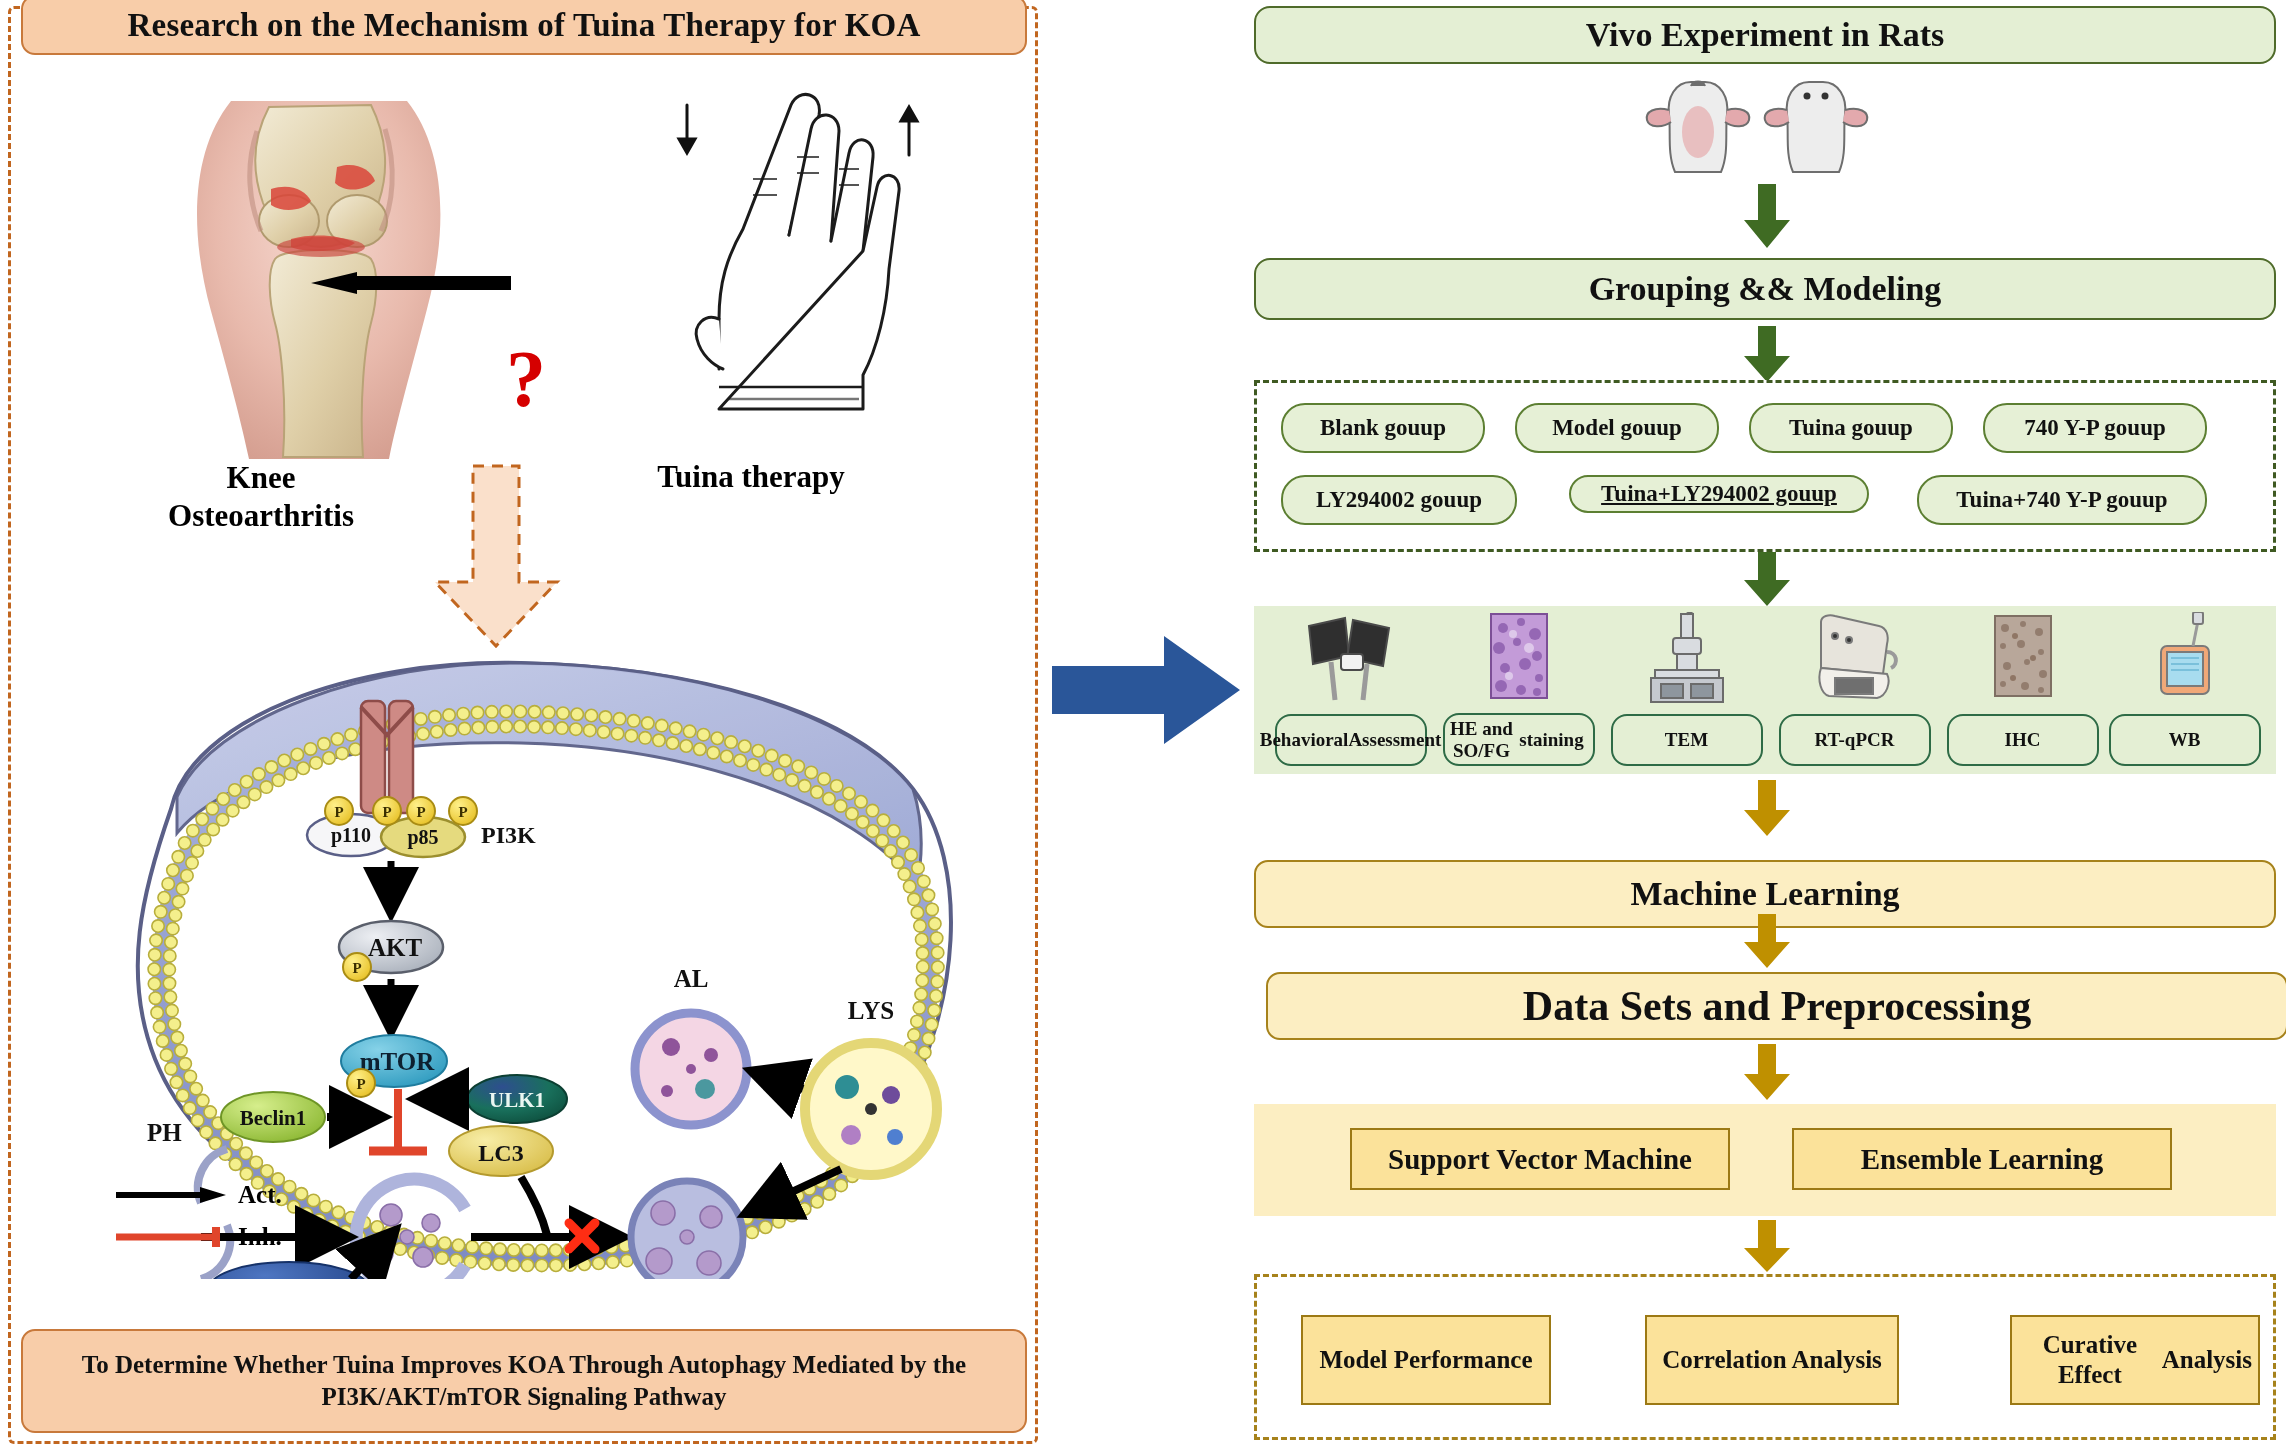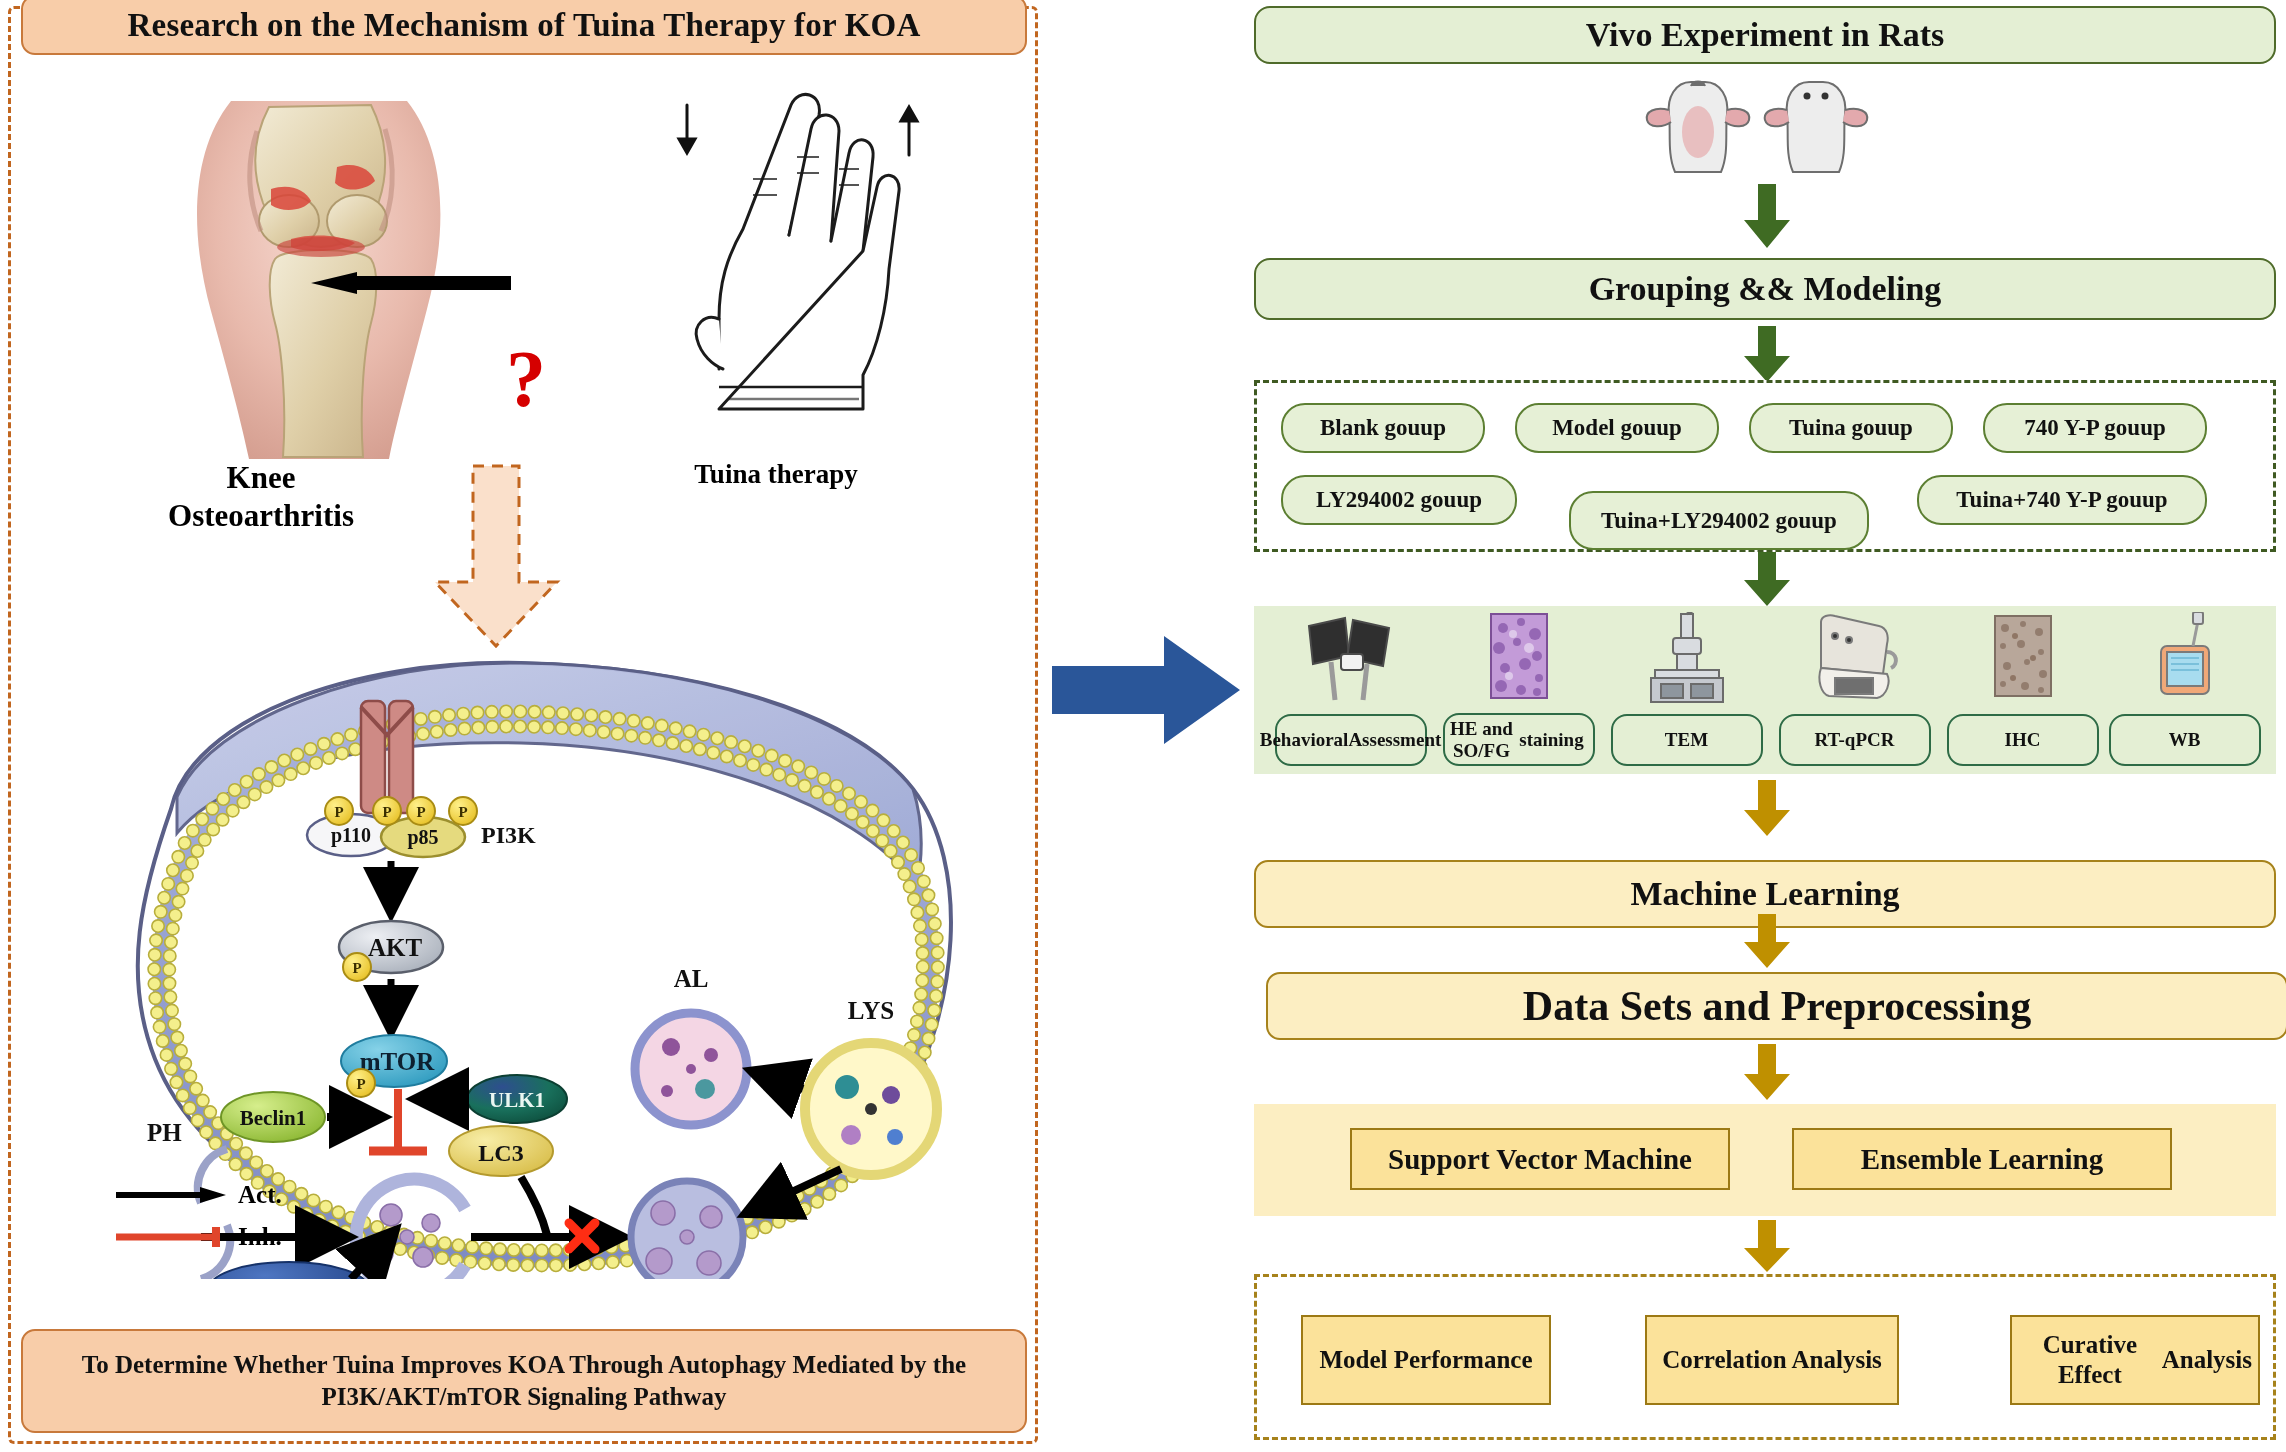--- a/index.html
+++ b/index.html
@@ -19,22 +19,22 @@
     color:#111;font-weight:bold;box-sizing:border-box;
   }
   .banner-top{top:-14px;height:60px;font-size:33px;letter-spacing:.2px;}
   .banner-bottom{bottom:8px;height:104px;font-size:25px;line-height:1.30;padding:0 20px;}
 
   .knee-img{position:absolute;left:160px;top:62px;width:300px;height:390px;}
   .hand-img{position:absolute;left:590px;top:60px;width:330px;height:380px;}
 
   .label-koa{position:absolute;left:120px;top:450px;width:260px;text-align:center;
     font-size:31px;font-weight:bold;line-height:1.22;color:#000;}
-  .label-tuina{position:absolute;left:585px;top:450px;width:360px;text-align:center;
-    font-size:27px;font-weight:bold;color:#000;}
+  .label-tuina{position:absolute;left:560px;top:450px;width:360px;text-align:center;
+    font-size:31px;font-weight:bold;color:#000;}
 
   .black-arrow-left{position:absolute;left:300px;top:263px;width:200px;height:22px;}
   .qmark{position:absolute;left:495px;top:330px;font-size:80px;font-weight:bold;color:#D50000;
     font-family:"Liberation Serif",serif;line-height:1;}
   .dashed-down-arrow{position:absolute;left:420px;top:455px;width:130px;height:185px;}
 
   .cell-wrap{position:absolute;left:40px;top:580px;width:950px;height:690px;}
 
   .legend{position:absolute;left:105px;top:1165px;width:230px;font-size:24px;font-weight:bold;}
   .legend-row{display:flex;align-items:center;height:42px;gap:12px;}
@@ -713,21 +713,21 @@
       <path d="M15,0 L33,0 L33,30 L47,30 L24,56 L1,30 L15,30 Z" fill="#3F6B23"></path>
     </svg>
 
     <div class="dashed-green groups-box">
       <div class="pill" style="left:24px;top:20px;width:204px;height:50px;">Blank gouup</div>
       <div class="pill" style="left:258px;top:20px;width:204px;height:50px;">Model gouup</div>
       <div class="pill" style="left:492px;top:20px;width:204px;height:50px;">Tuina gouup</div>
       <div class="pill" style="left:726px;top:20px;width:224px;height:50px;">740 Y-P gouup</div>
 
       <div class="pill" style="left:24px;top:92px;width:236px;height:50px;">LY294002 gouup</div>
-      <div class="pill" style="left:312px;top:108px;width:300px;height:59px;">Tuina+LY294002 gouup</div>
+      <div class="pill" style="left:312px;top:92px;width:300px;height:38px;text-decoration:underline;">Tuina+LY294002 gouup</div>
       <div class="pill" style="left:660px;top:92px;width:290px;height:50px;">Tuina+740 Y-P gouup</div>
     </div>
 
     <svg class="arrow-svg" style="left:495px;top:552px;" width="48" height="56" viewBox="0 0 48 56">
       <path d="M15,0 L33,0 L33,28 L47,28 L24,54 L1,28 L15,28 Z" fill="#3F6B23"></path>
     </svg>
 
     <div class="methods-band">
 
       <div class="method-cell" style="left:14px;">

